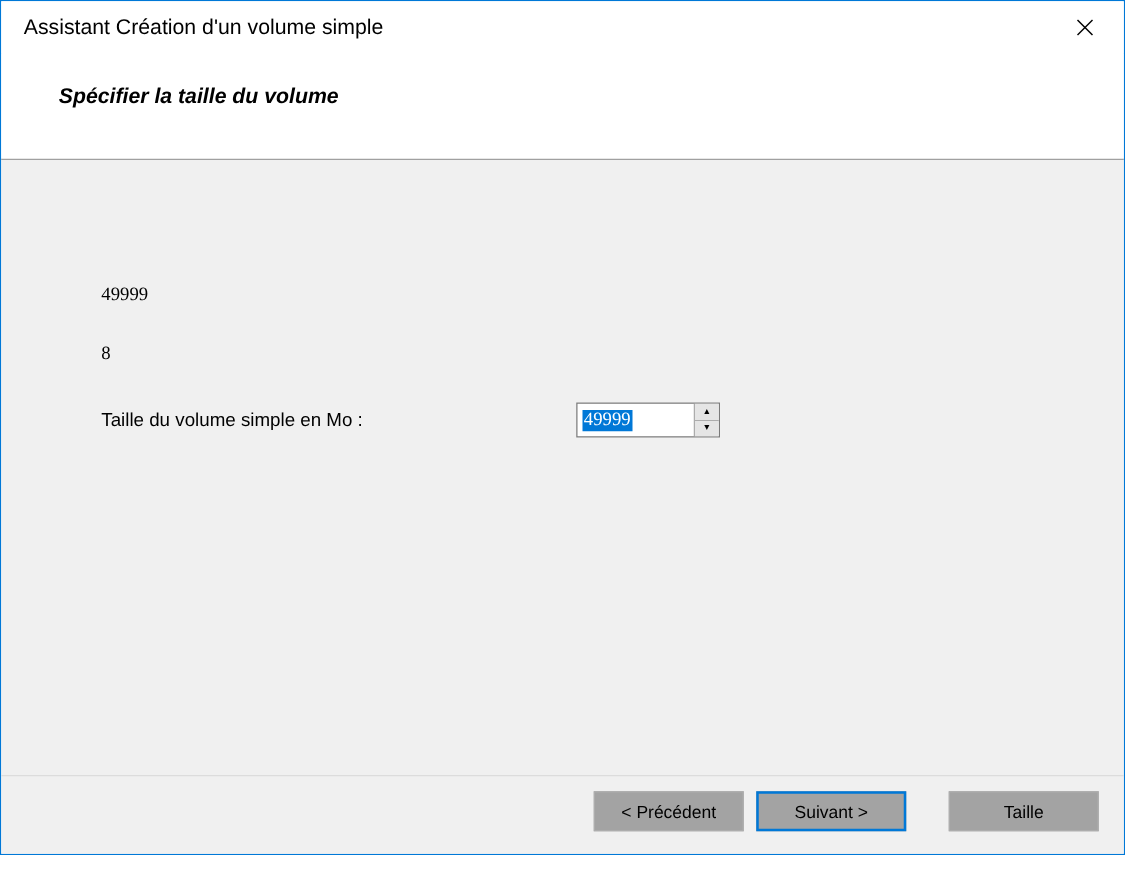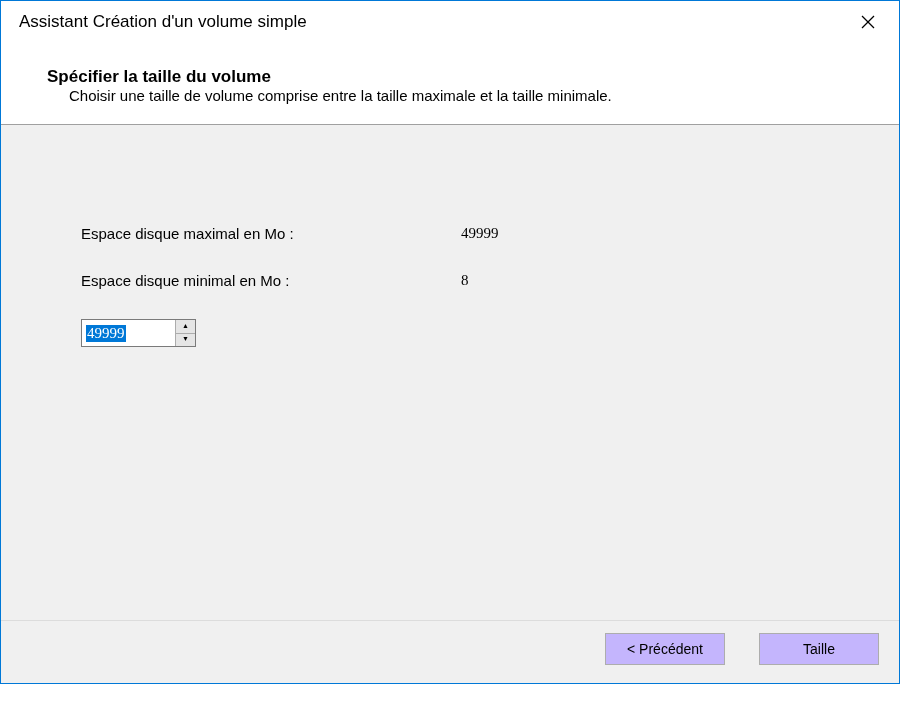--- a/index.html
+++ b/index.html
@@ -47,21 +47,22 @@
       height: 14px;
     }
     .header-section {
       padding: 24px 18px 20px 18px;
       background: #fff;
     }
     .header-section .heading {
       font-weight: 700;
       font-size: 17px;
       padding-left: 28px;
-      margin-bottom: 0;
+      margin-bottom: 20px;
+      font-style: italic;
     }
     .header-section .subheading {
       font-size: 15px;
       padding-left: 50px;
       color: #000;
     }
     .divider {
       border: none;
       border-top: 1px solid #a0a0a0;
     }
@@ -129,21 +130,21 @@
       background: #f0f0f0;
       padding: 12px 20px 18px 20px;
       display: flex;
       justify-content: flex-end;
       gap: 10px;
       border-top: 1px solid #dcdcdc;
     }
     .btn {
       min-width: 120px;
       height: 32px;
-      background: #c4b5fd;
+      background: #a3a3a3;
       border: 1px solid #adadad;
       font-family: inherit;
       font-size: 14px;
       cursor: pointer;
       display: inline-flex;
       align-items: center;
       justify-content: center;
       padding: 0 14px;
     }
     .btn.default {
@@ -163,38 +164,36 @@
     <div class="titlebar-close">
       <svg viewBox="0 0 14 14">
         <line x1="1" y1="1" x2="13" y2="13" stroke="#000" stroke-width="1.2"></line>
         <line x1="13" y1="1" x2="1" y2="13" stroke="#000" stroke-width="1.2"></line>
       </svg>
     </div>
   </div>
 
   <div class="header-section">
     <div class="heading">Spécifier la taille du volume</div>
-    <div class="subheading">Choisir une taille de volume comprise entre la taille maximale et la taille minimale.</div>
   </div>
 
   <hr class="divider">
 
   <div class="content-area">
 
     <div class="row">
-      <div class="label-col">Espace disque maximal en Mo :</div>
       <div class="value-col">49999</div>
     </div>
 
     <div class="row">
-      <div class="label-col">Espace disque minimal en Mo :</div>
       <div class="value-col">8</div>
     </div>
 
     <div class="row">
+      <div class="label-col">Taille du volume simple en Mo :</div>
       <div class="value-col">
         <div class="spinner">
           <div class="spinner-input">
             <span class="sel">49999</span>
           </div>
           <div class="spinner-buttons">
             <div class="spin-btn">
               <span>▲</span>
             </div>
             <div class="spin-btn">
@@ -202,17 +201,18 @@
             </div>
           </div>
         </div>
       </div>
     </div>
 
   </div>
 
   <div class="footer">
     <button class="btn">&lt; Précédent</button>
+    <button class="btn default">Suivant &gt;</button>
     <span class="gap"></span>
     <button class="btn">Taille</button>
   </div>
 
 </div>
 
 </body></html>

